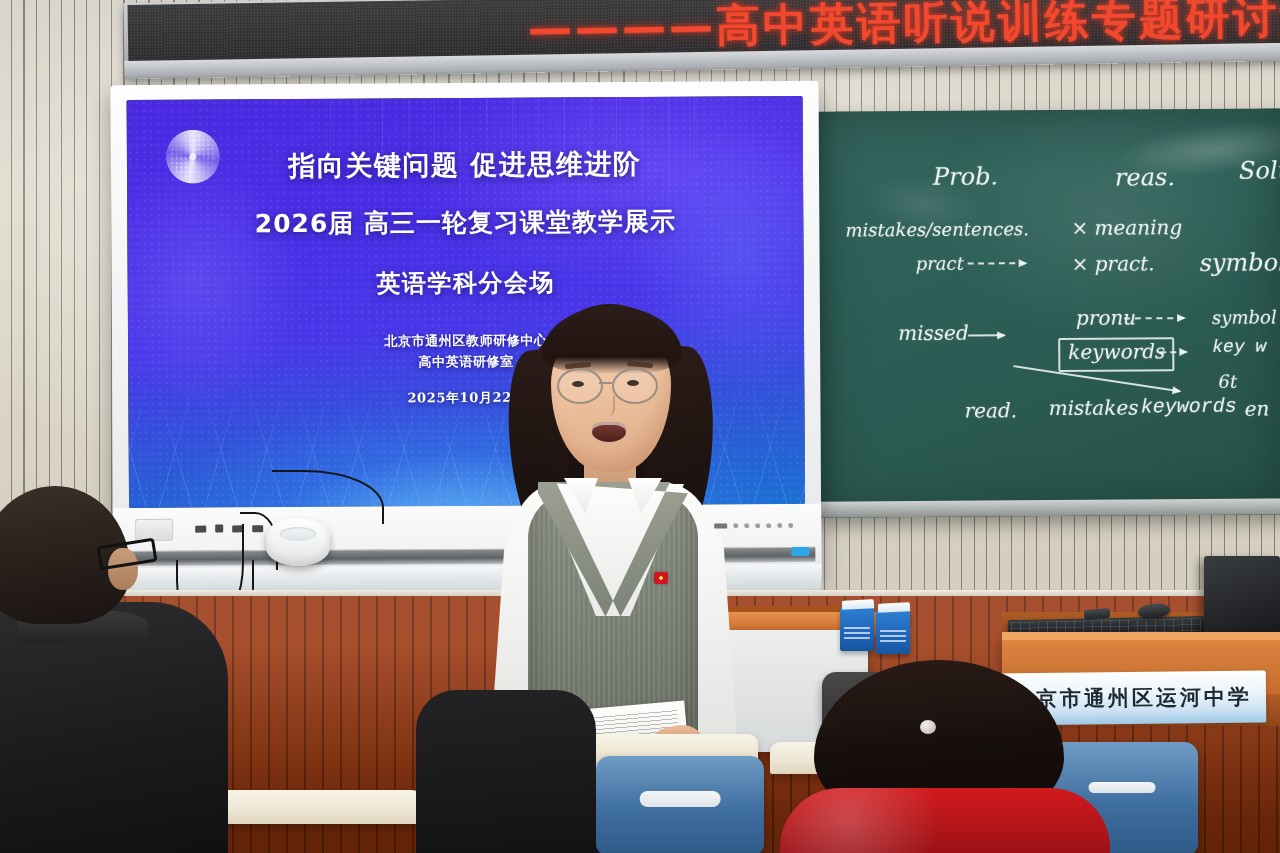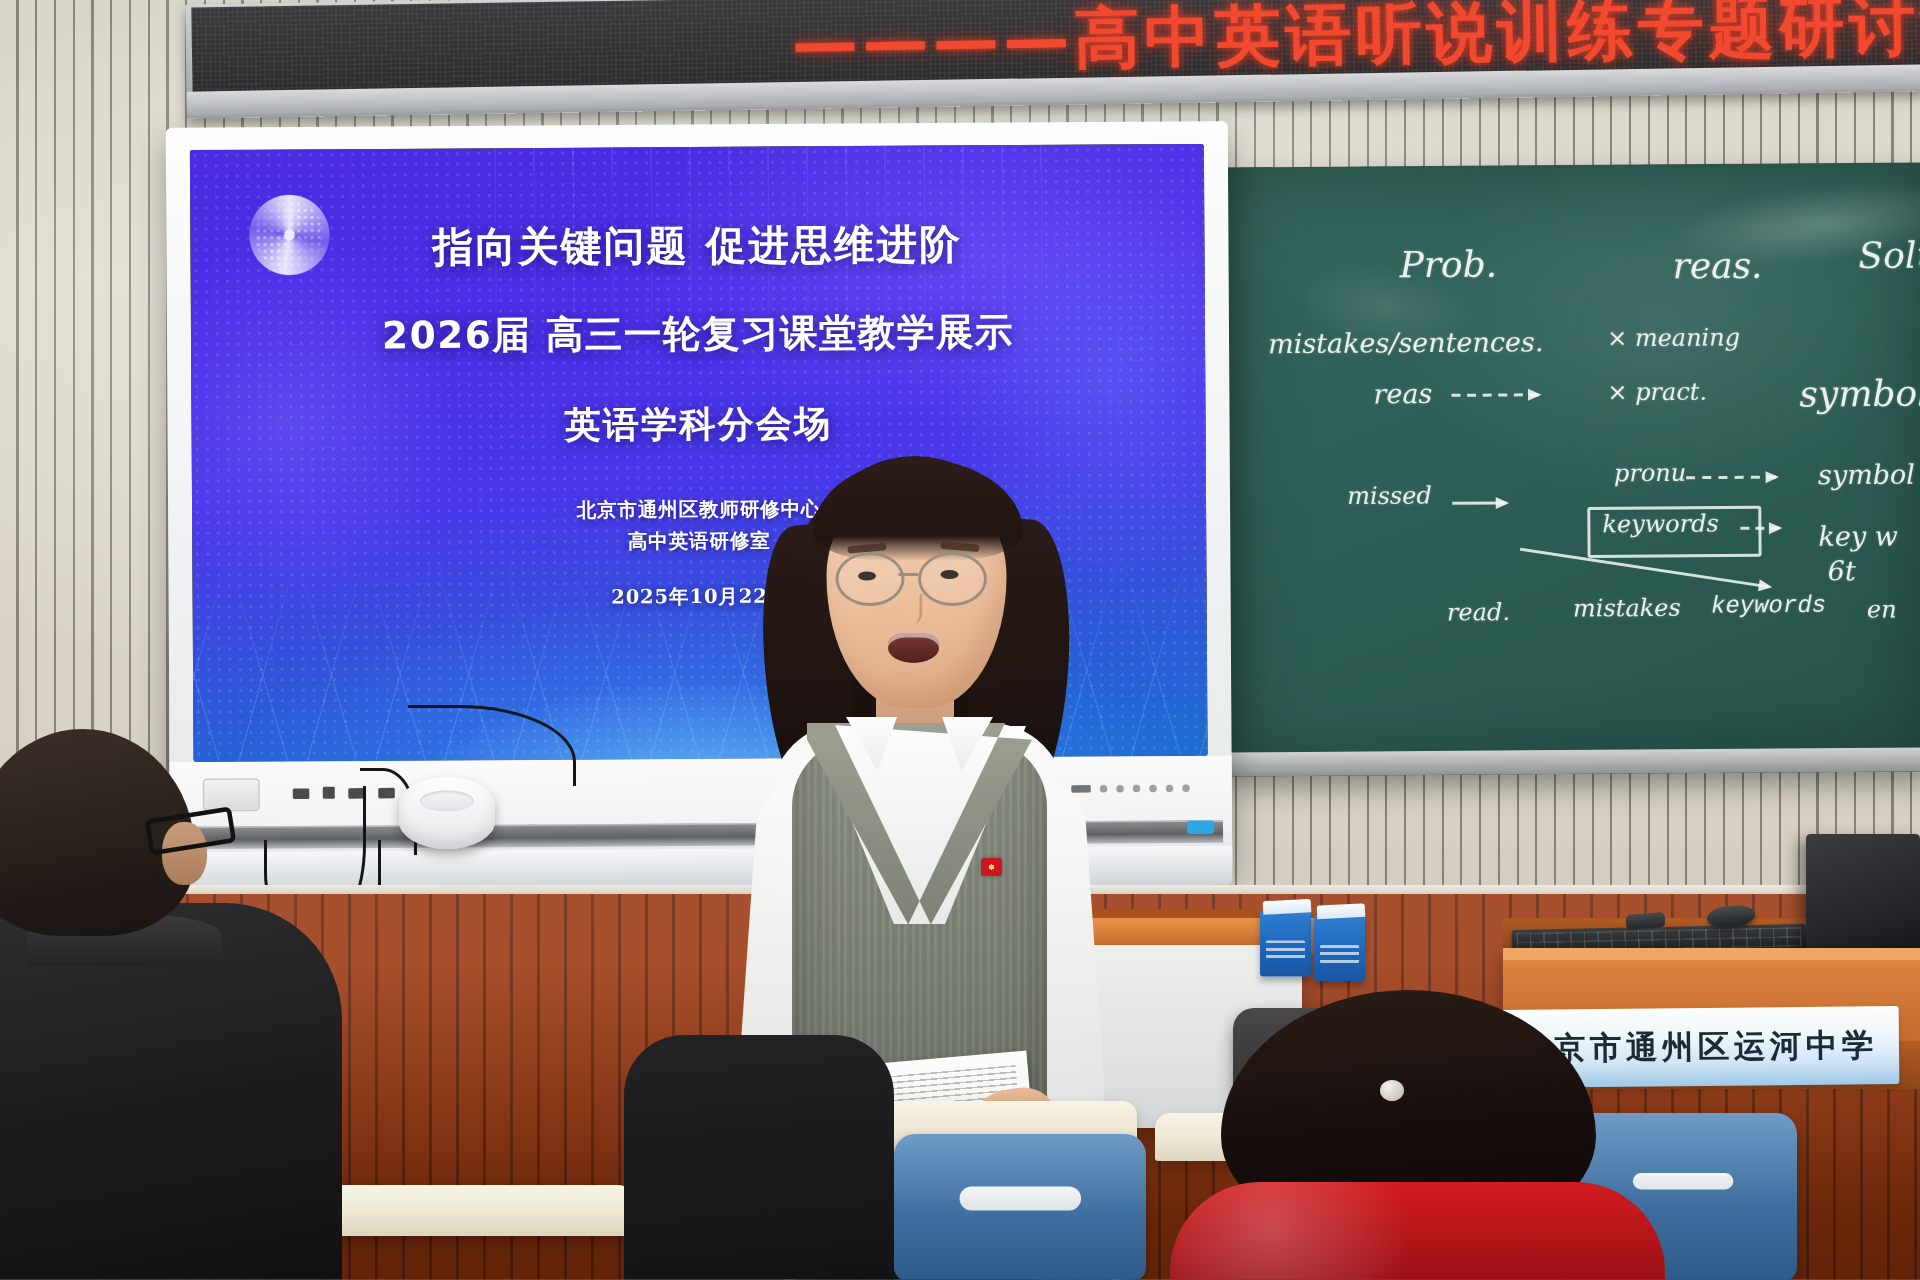--- a/index.html
+++ b/index.html
@@ -227,21 +227,21 @@
     background:linear-gradient(180deg,#cfd2d0,#8e9391);
   }
   .hand{
     position:absolute;color:rgba(245,250,248,0.93);
     font-family:"DejaVu Serif","Liberation Serif",serif;
     font-style:italic;font-weight:400;
     text-shadow:0 0 2px rgba(255,255,255,0.30);
     white-space:nowrap;
   }
   .hand.hdr{font-size:24px;}
-  .hand.big{font-size:16px;}
+  .hand.big{font-size:20px;}
   .hand.md{font-size:18px;}
   .box-meaning{
     position:absolute;border:2px solid rgba(245,250,248,0.85);
     border-radius:2px;
   }
   .arrow{position:absolute;height:0;border-top:2px solid rgba(245,250,248,0.85);}
   .arrow::after{
     content:"";position:absolute;right:-2px;top:-5px;
     border-left:9px solid rgba(245,250,248,0.88);
     border-top:4px solid transparent;border-bottom:4px solid transparent;
@@ -591,39 +591,39 @@
 
   <div class="chalkboard">
     <div class="chalk-smudge"></div>
     <div class="chalk-smudge s2"></div>
 
     <div class="hand hdr" style="left:118px;top:52px;">Prob.</div>
     <div class="hand hdr" style="left:300px;top:54px;">reas.</div>
     <div class="hand hdr" style="left:424px;top:48px;">Solu</div>
 
     <div class="hand md" style="left:30px;top:108px;">mistakes/sentences.</div>
-    <div class="hand md" style="left:100px;top:142px;">reas</div>
+    <div class="hand md" style="left:100px;top:142px;">pract</div>
     <div class="arrow dash" style="left:152px;top:152px;width:58px;"></div>
 
     <div class="hand big" style="left:256px;top:106px;">× meaning</div>
     <div class="hand big" style="left:256px;top:142px;">× pract.</div>
     <div class="hand hdr" style="left:384px;top:140px;">symbol</div>
 
     <div class="hand big" style="left:82px;top:210px;">missed</div>
     <div class="arrow" style="left:152px;top:224px;width:36px;"></div>
 
     <div class="hand big" style="left:260px;top:196px;">pronu</div>
     <div class="arrow dash" style="left:308px;top:208px;width:60px;"></div>
 
     <div class="box-meaning" style="left:242px;top:228px;width:112px;height:30px;"></div>
     <div class="hand big" style="left:252px;top:230px;">keywords</div>
     <div class="arrow dash" style="left:344px;top:242px;width:26px;"></div>
 
     <div class="hand md" style="left:396px;top:198px;">symbol</div>
-    <div class="hand md" style="left:396px;top:239px;">key w</div>
+    <div class="hand md" style="left:396px;top:228px;font-family:Liberation Mono, monospace;">key w</div>
     <div class="hand md" style="left:402px;top:262px;">6t</div>
 
     <div class="arrow" style="left:196px;top:268px;width:168px;transform:rotate(9deg);"></div>
     <div class="hand big" style="left:148px;top:288px;">read.</div>
     <div class="hand big" style="left:232px;top:286px;">mistakes</div>
     <div class="hand big" style="left:324px;top:286px;font-family:Liberation Mono, monospace;">keywords</div>
     <div class="hand big" style="left:428px;top:288px;">en</div>
 
     <div class="cb-board-frame"></div>
   </div>

